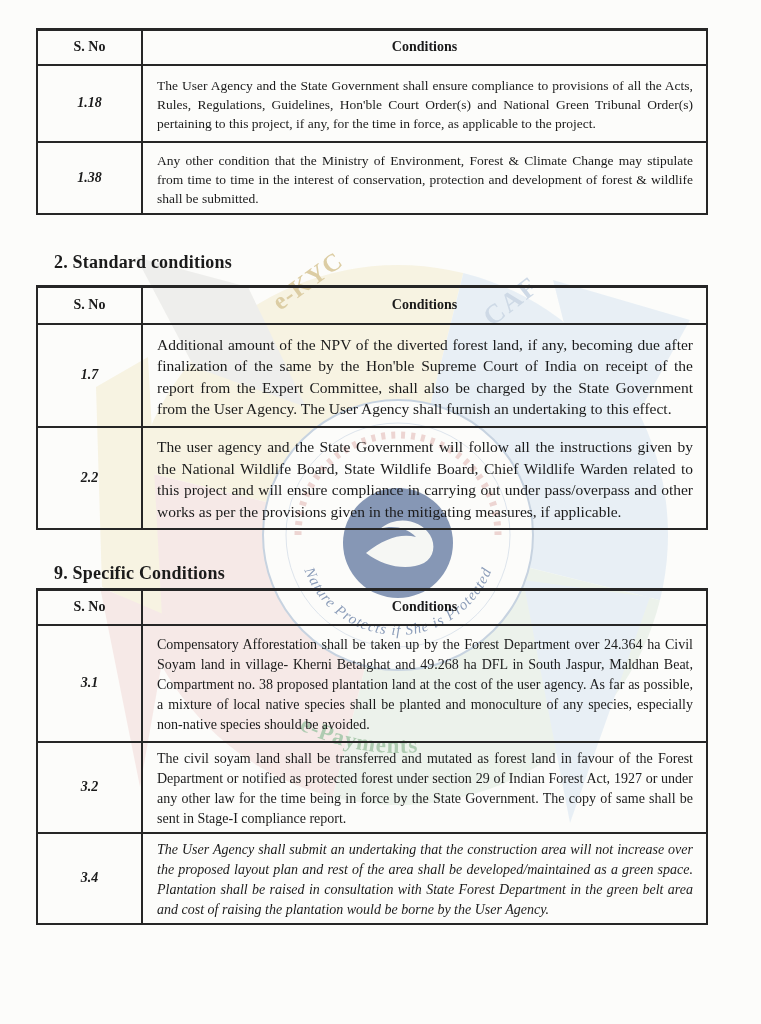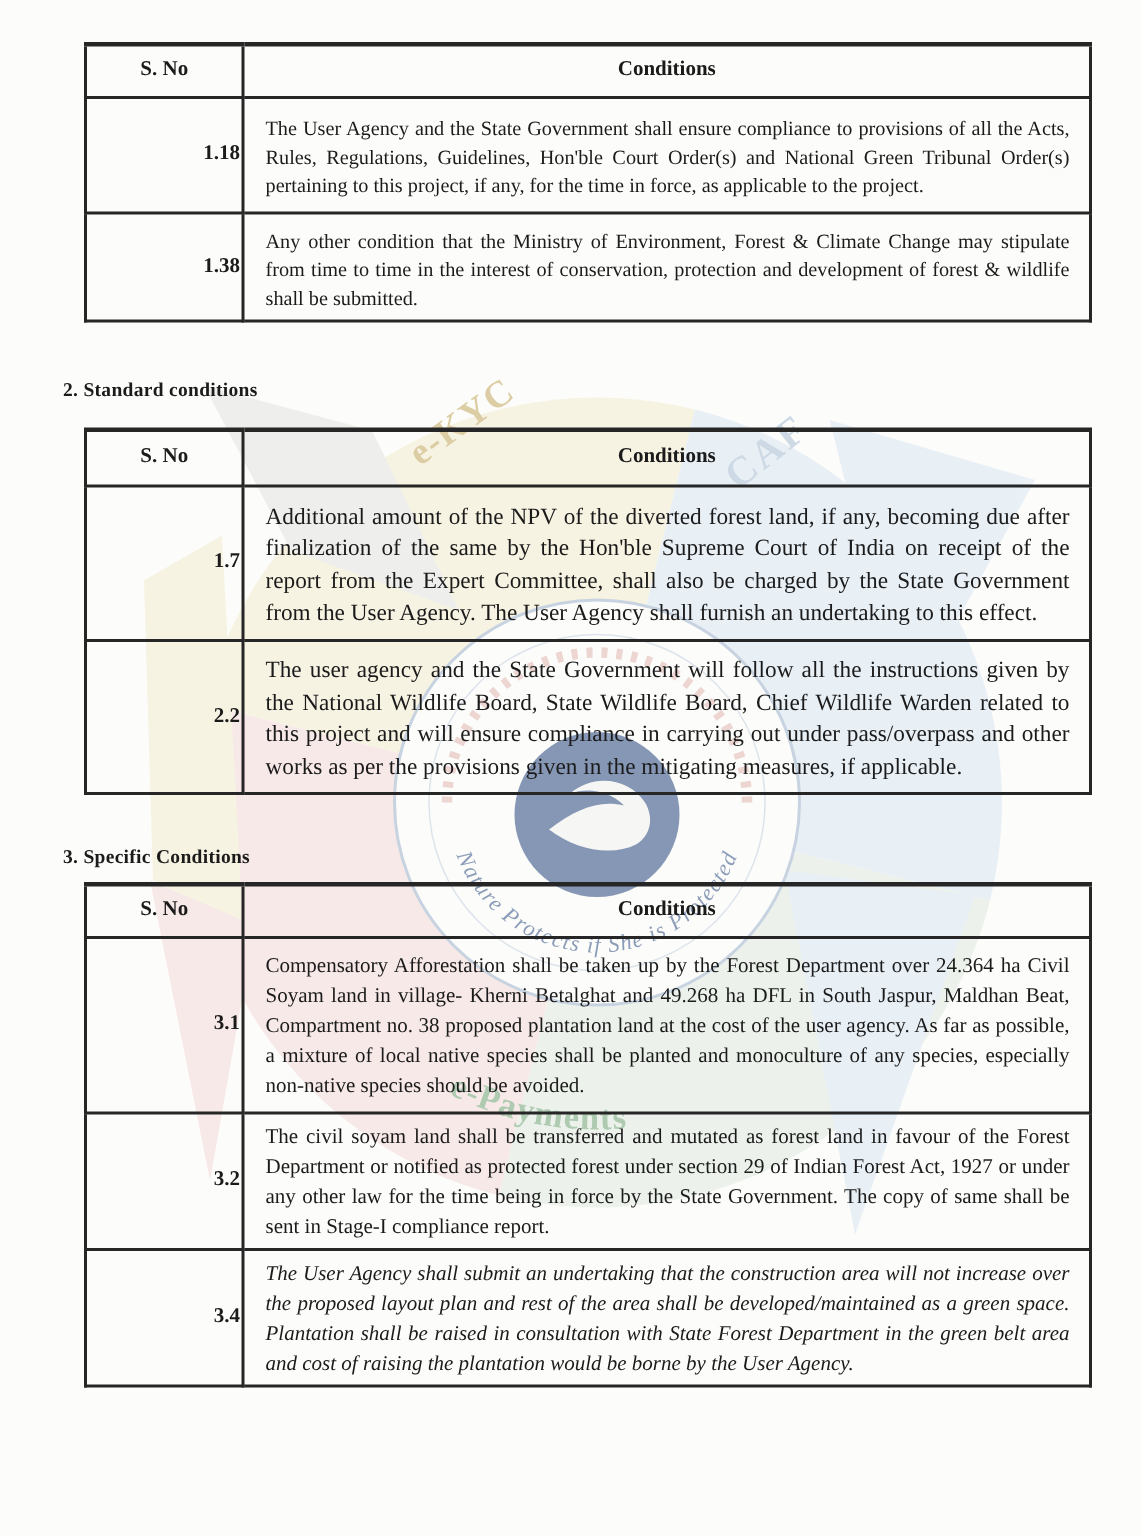--- a/index.html
+++ b/index.html
@@ -17,43 +17,43 @@
     width: 761px; height: 1024px;
     z-index: 0; opacity: 0.55;
     pointer-events: none;
   }
   .content-layer {
     position: absolute; left: 0; top: 0;
     width: 761px; height: 1024px;
     z-index: 1;
   }
   .section-heading {
-    position: absolute; left: 42px;
-    font-size: 13px; font-weight: bold;
+    position: absolute; left: 54px;
+    font-size: 18px; font-weight: bold;
     letter-spacing: 0.2px;
   }
   #heading-2 { top: 252px; }
   #heading-3 { top: 563px; }
 
   table.conds {
-    position: absolute; left: 56px; width: 672px;
+    position: absolute; left: 36px; width: 672px;
     border-collapse: collapse; table-layout: fixed;
     background: transparent;
   }
   #table-1 { top: 28px; }
   #table-2 { top: 285px; }
   #table-3 { top: 588px; }
 
   .conds th, .conds td {
     border: 2px solid #262626;
     vertical-align: middle;
     background: transparent;
   }
   .conds th { border-top-width: 3px; font-size: 14px; padding: 4px; font-weight: bold; }
-  .conds td.sno { text-align: right; font-weight: bold; font-size: 14px; }
+  .conds td.sno { text-align: center; font-weight: bold; font-size: 14px; font-style: italic; }
   .conds td.cond { text-align: justify; padding: 6px 13px 3px 14px; }
 
   #table-1 td.cond { font-size: 13.5px; line-height: 19px; }
   #table-2 td.cond { font-size: 15.5px; line-height: 21.5px; }
   #table-3 td.cond { font-size: 14px;   line-height: 20px; }
 
   tr.italic td.cond { font-style: italic; }
 
   .wm-label { font-family: "Liberation Serif", serif; font-weight: bold; }
 </style>
@@ -140,21 +140,21 @@
       <td class="sno">1.7</td>
       <td class="cond">Additional amount of the NPV of the diverted forest land, if any, becoming due after finalization of the same by the Hon'ble Supreme Court of India on receipt of the report from the Expert Committee, shall also be charged by the State Government from the User Agency. The User Agency shall furnish an undertaking to this effect.</td>
     </tr>
     <tr style="height:102px">
       <td class="sno">2.2</td>
       <td class="cond">The user agency and the State Government will follow all the instructions given by the National Wildlife Board, State Wildlife Board, Chief Wildlife Warden related to this project and will ensure compliance in carrying out under pass/overpass and other works as per the provisions given in the mitigating measures, if applicable.</td>
     </tr>
   </tbody>
     </table>
 
-  <div class="section-heading" id="heading-3">3. Specific Conditions</div>
+  <div class="section-heading" id="heading-3">9. Specific Conditions</div>
   <table class="conds" id="table-3">
     <colgroup>
         <col style="width:105px">
         <col>
       </colgroup>
     <tbody>
         <tr style="height:35px">
       <th>S. No</th>
       <th>Conditions</th>
     </tr>

